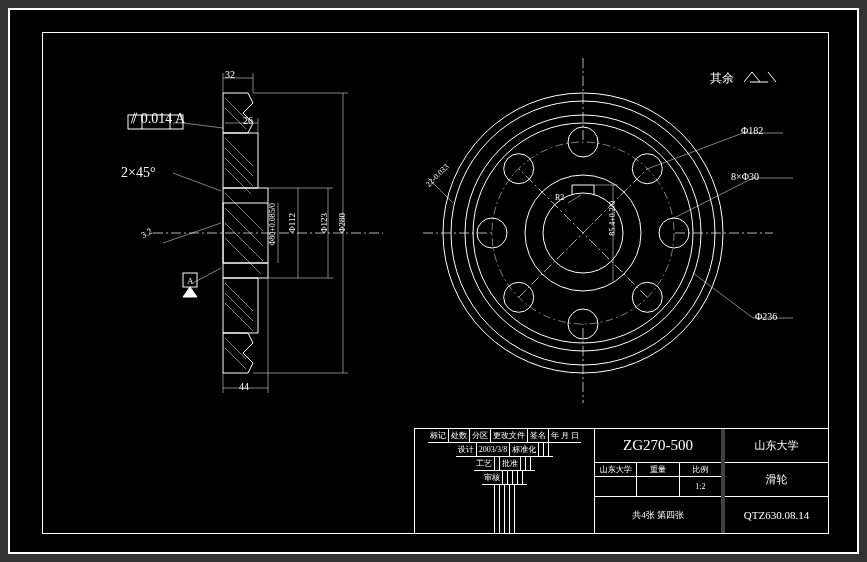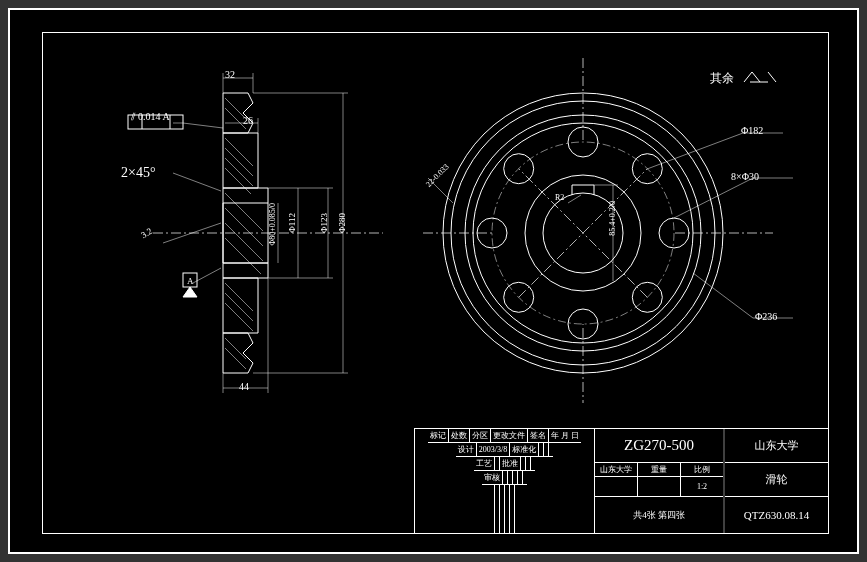--- a/index.html
+++ b/index.html
@@ -40,21 +40,21 @@
 }
 .tb-col1 {
   width: 180px;
   border-right: 1px solid #fff;
   display: flex;
   flex-direction: column;
   align-items: center;
 }
 .tb-col2 {
   width: 130px;
-  border-right: 2px solid #404040;
+  border-right: 4px solid #404040;
   display: flex;
   flex-direction: column;
 }
 .tb-col3 {
   flex: 1;
   display: flex;
   flex-direction: column;
   justify-content: center;
 }
 .tb-row {
@@ -235,21 +235,21 @@
           <line x1="11" y1="-48" x2="35" y2="-48"></line>
           <line x1="-130" y1="-30" x2="-155" y2="-55"></line>
           <line x1="-15" y1="-30" x2="-2" y2="-38"></line>
         </g>
       </g>
     </svg>
 
     <div class="dim-text" style="left:182px;top:36px">32</div>
     <div class="dim-text" style="left:200px;top:82px">26</div>
     <div class="dim-text" style="left:78px;top:132px;font-size:14px">2×45°</div>
-    <div class="dim-text" style="left:88px;top:78px;font-size:10px">⫽ 0.014 A</div>
+    <div class="dim-text" style="left:88px;top:78px;font-size:14px">⫽ 0.014 A</div>
     <div class="dim-text" style="left:98px;top:195px;font-size:9px;transform:rotate(-30deg)">3.2</div>
     <div class="dim-text" style="left:144px;top:243px;font-size:9px">A</div>
     <div class="dim-text vtext" style="left:225px;top:170px;font-size:8px">Φ80+0.085/0</div>
     <div class="dim-text vtext" style="left:244px;top:180px;font-size:9px">Φ112</div>
     <div class="dim-text vtext" style="left:276px;top:180px;font-size:9px">Φ123</div>
     <div class="dim-text vtext" style="left:294px;top:180px;font-size:9px">Φ280</div>
     <div class="dim-text" style="left:196px;top:348px">44</div>
 
     <div class="dim-text" style="left:698px;top:92px">Φ182</div>
     <div class="dim-text" style="left:688px;top:138px">8×Φ30</div>

